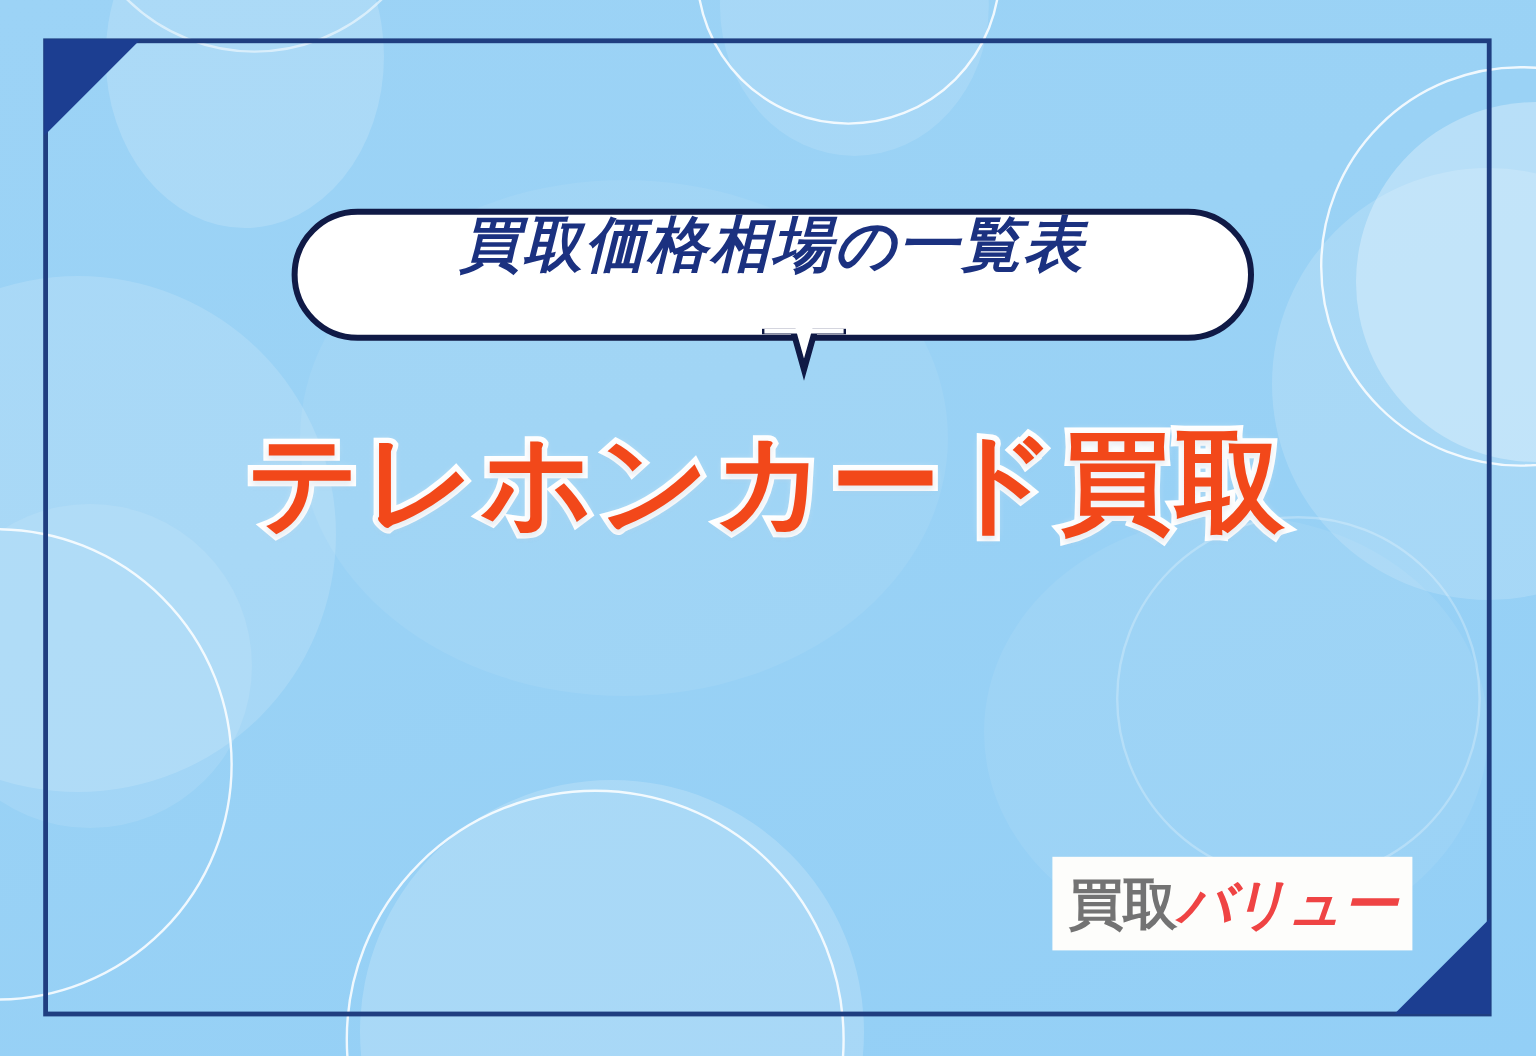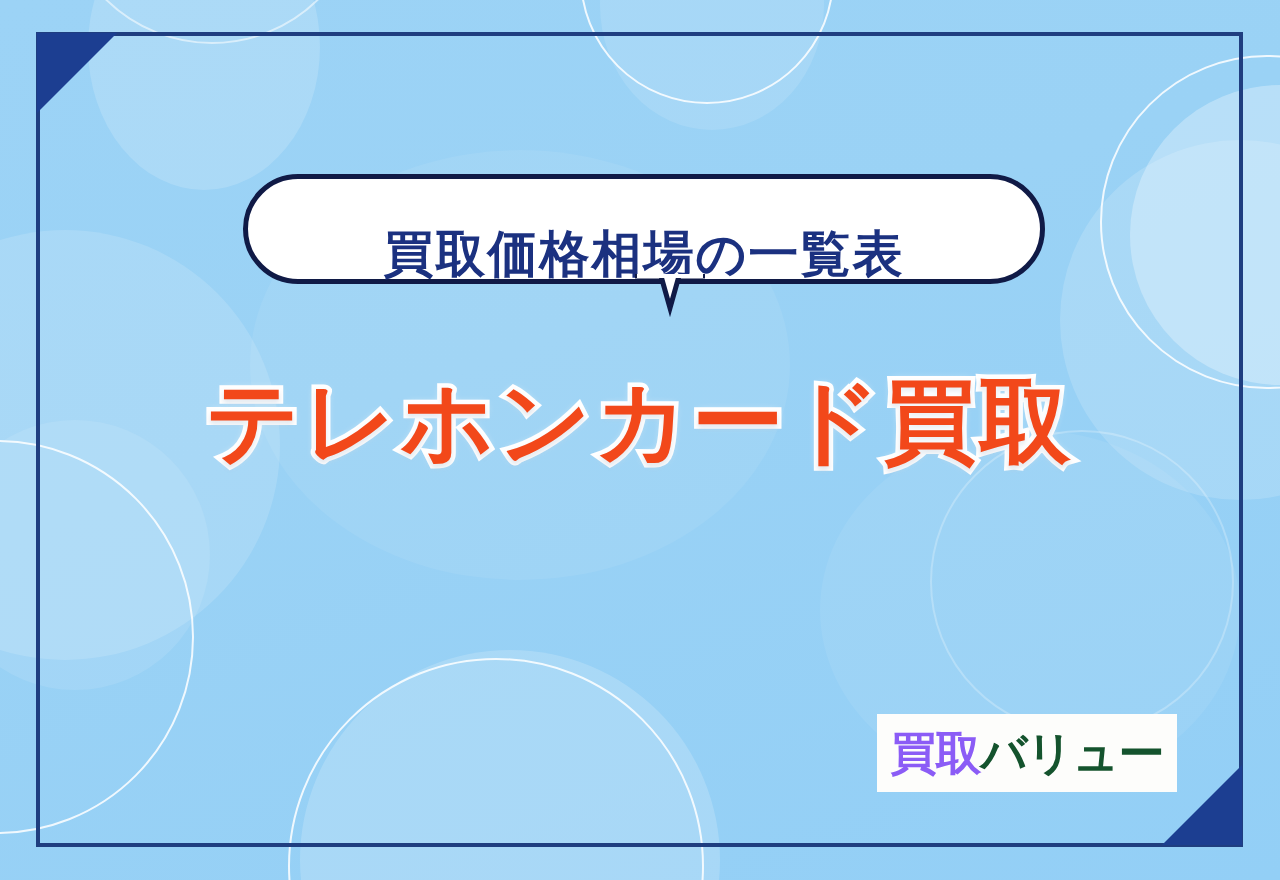--- a/index.html
+++ b/index.html
@@ -88,22 +88,23 @@
     height: 110px;
   }
   #bubble {
     position: absolute;
     inset: 0;
     background: #FFFFFF;
     border: 5px solid #101A46;
     border-radius: 56px;
     box-sizing: border-box;
     display: flex;
-    align-items: flex-end;
+    align-items: flex-start;
     justify-content: center;
+    font-style: italic;
   }
   #bubble-text {
     font-family: "DejaVu Sans", "Liberation Sans", sans-serif;
     font-weight: 700;
     font-size: 50px;
     letter-spacing: 2px;
     color: #1B3180;
     white-space: nowrap;
     line-height: 1;
   }
@@ -118,21 +119,20 @@
 
   
   #headline {
     position: absolute;
     left: 0;
     top: 355px;
     width: 1280px;
     text-align: center;
     line-height: 1.02;
     pointer-events: none;
-    margin-top: 20px;
   }
   .hl-line {
     font-family: "DejaVu Sans", "Liberation Sans", sans-serif;
     font-weight: 700;
     font-size: 92px;
     letter-spacing: 3px;
     color: #F2481A;
     -webkit-text-stroke: 9px #FFFFFF;
     paint-order: stroke fill;
     text-shadow:
@@ -157,22 +157,22 @@
     justify-content: center;
   }
   #logo-text {
     font-family: "DejaVu Sans", "Liberation Sans", sans-serif;
     font-weight: 700;
     font-size: 46px;
     letter-spacing: -1px;
     line-height: 1;
     white-space: nowrap;
   }
-  .logo-navy  { color: #8b5cf6; }
-  .logo-orange{ color: #14532d; }
+  .logo-navy  { color: #737373; }
+  .logo-orange{ color: #ef4444; font-style: italic; }
 </style>
 </head>
 <body>
 
 <div id="banner">
 
   <div class="bg-layer">
     <div class="blob b1"></div>
     <div class="blob b2"></div>
     <div class="blob b8"></div>

